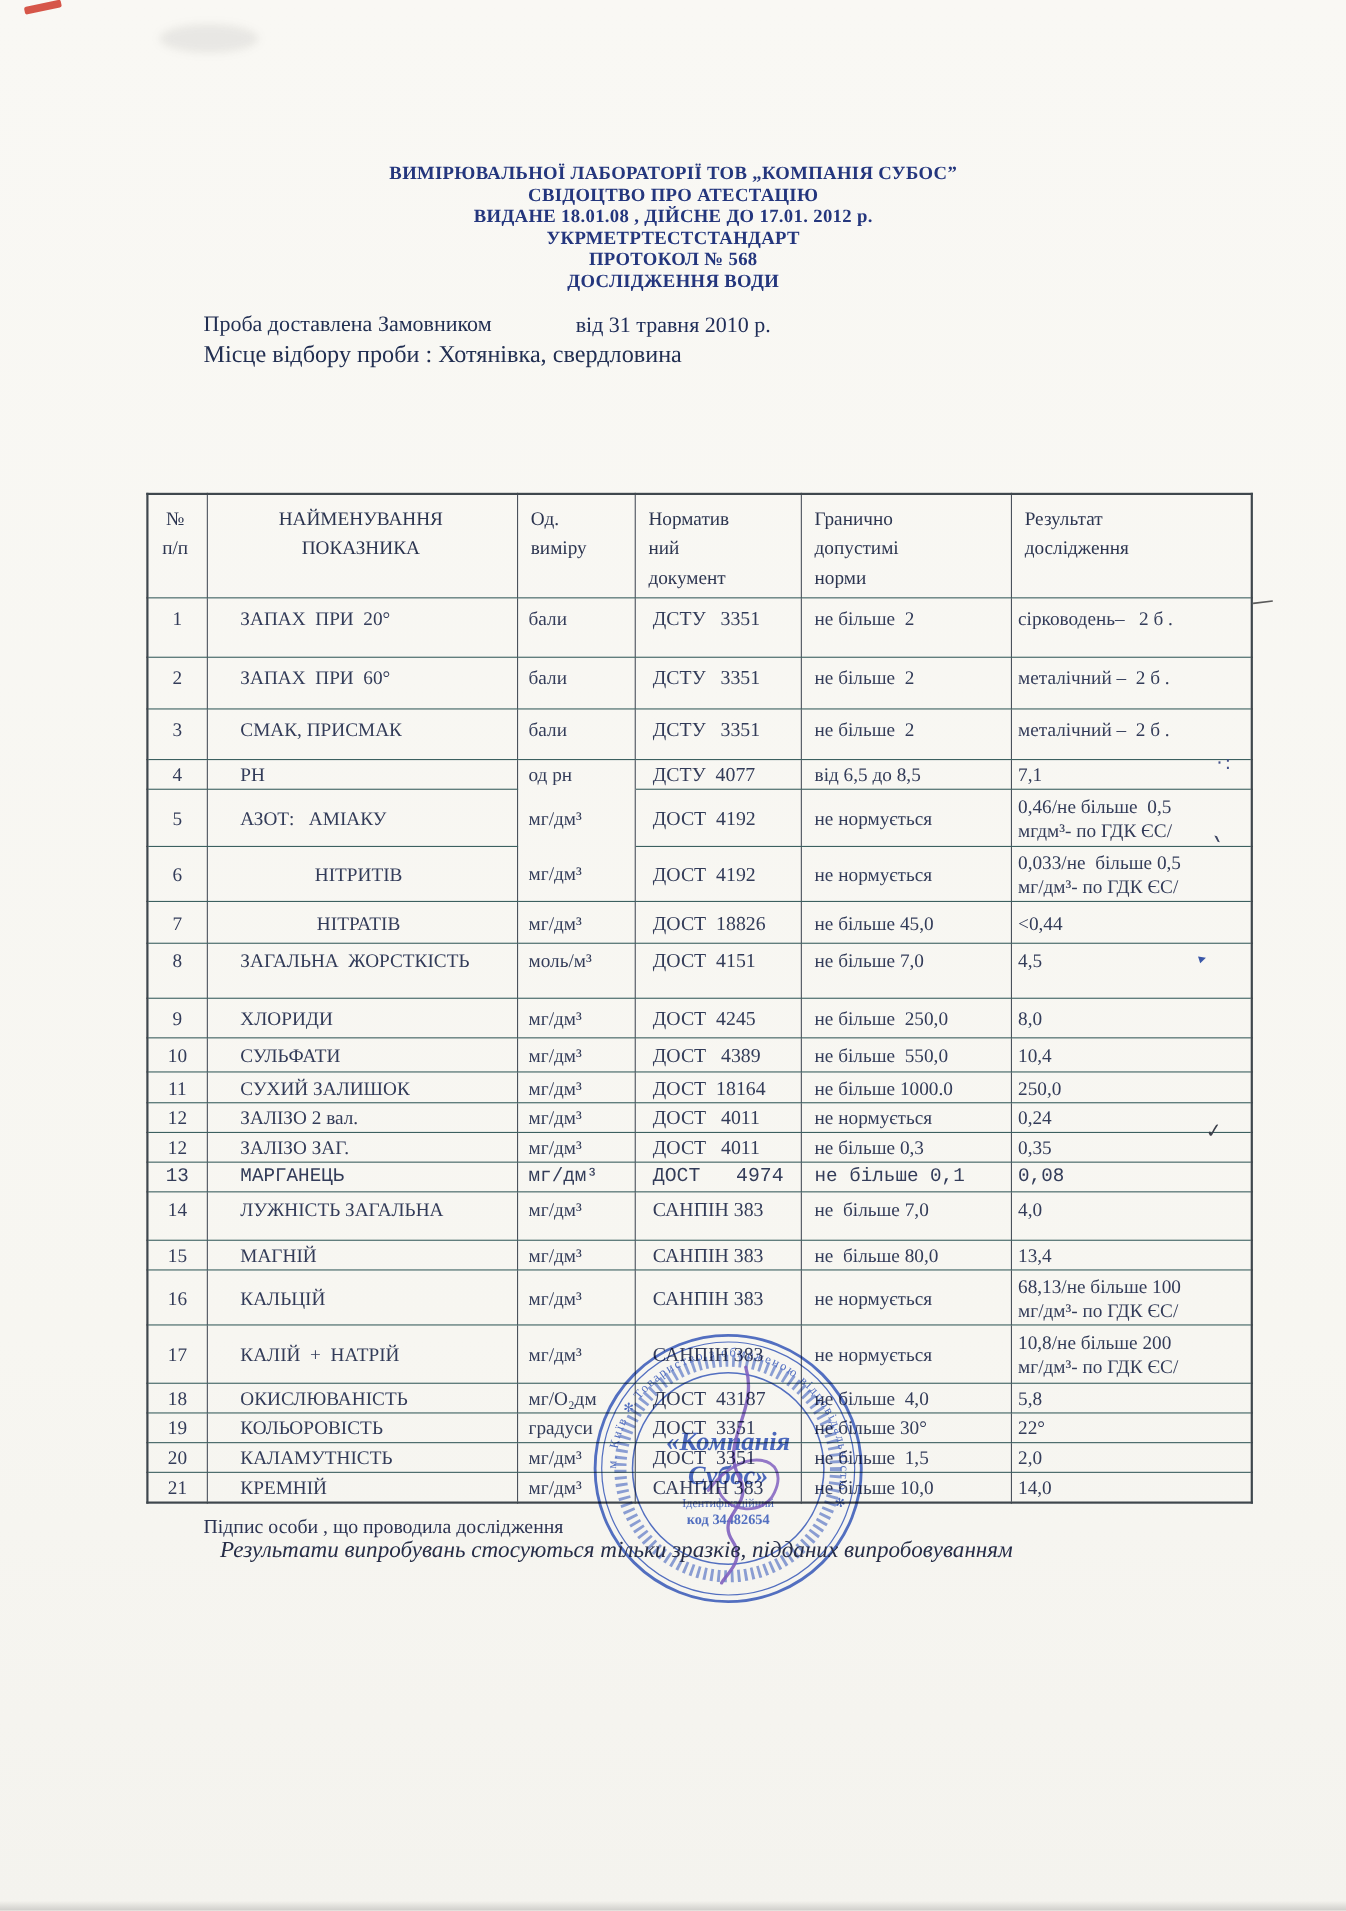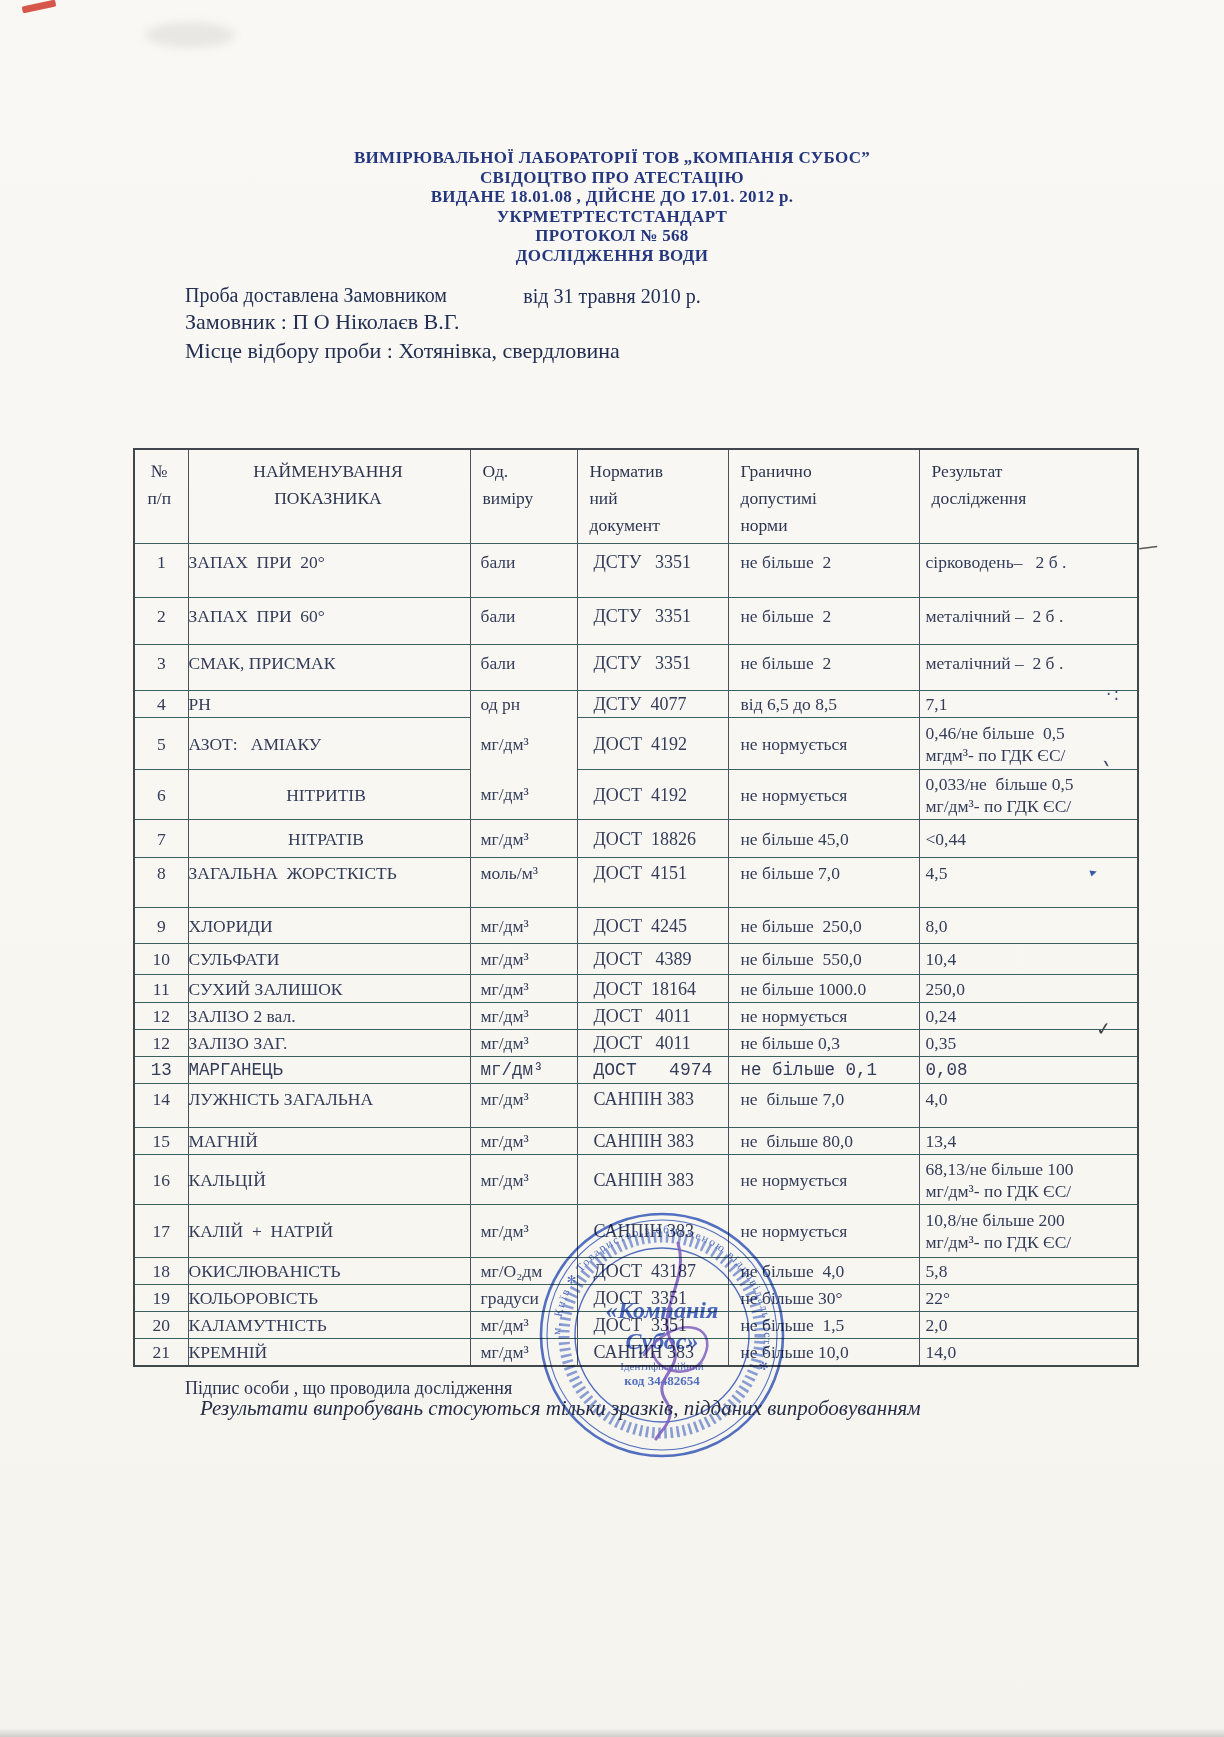--- a/index.html
+++ b/index.html
@@ -38,21 +38,21 @@
   }
   .results thead tr{height:90px;}
   .results th{
     font-weight:normal;font-size:17.5px;color:#2c3550;
     text-align:left;vertical-align:top;padding:8px 6px 4px 12px;line-height:27px;
   }
   .results th.c-num{text-align:center;padding-left:2px;}
   .results th.c-name{text-align:center;padding-left:4px;}
   .results td{font-size:17.5px;color:#333c59;padding:2px 6px;vertical-align:middle;line-height:22px;}
   .results td.c-num{text-align:center;}
-  .results td.c-name{padding-left:0;}
+  .results td.c-name{padding-left:30px;}
   .results td.c-unit{padding-left:10px;}
   .results td.c-doc{padding-left:16px;font-size:18px;}
   .results td.c-limit{padding-left:12px;}
   .results tr.name-center td.c-name{text-align:center;padding-left:0;}
   .results tr.va-top td{vertical-align:top;padding-top:4px;}
   .results tr.r-top td{vertical-align:top;padding-top:7px;}
   .results tr.no-unit-bb td.c-unit{border-bottom:hidden;}
 
   
   .stamp{position:absolute;left:532px;top:1205px;width:260px;height:260px;mix-blend-mode:multiply;opacity:.93;}
@@ -82,21 +82,20 @@
     <div class="h-line">СВІДОЦТВО ПРО АТЕСТАЦІЮ</div>
     <div class="h-line">ВИДАНЕ  18.01.08 ,   ДІЙСНЕ ДО  17.01. 2012 р.</div>
     <div class="h-line">УКРМЕТРТЕСТСТАНДАРТ</div>
     <div class="h-line">ПРОТОКОЛ  № 568</div>
     <div class="h-line">ДОСЛІДЖЕННЯ  ВОДИ</div>
     <div class="h-date">від 31 травня 2010 р.</div>
   </div>
 
   <div class="sample-info">
     <div class="si-1">Проба доставлена Замовником</div>
-    <div class="si-2">Замовник :  П О Ніколаєв В.Г.</div>
     <div class="si-3">Місце відбору проби :  Хотянівка, свердловина</div>
   </div>
 
   <table class="results">
     <colgroup>
         <col style="width: 54px;">
         <col style="width: 282px;">
         <col style="width: 107px;">
         <col style="width: 151px;">
         <col style="width: 191px;">

